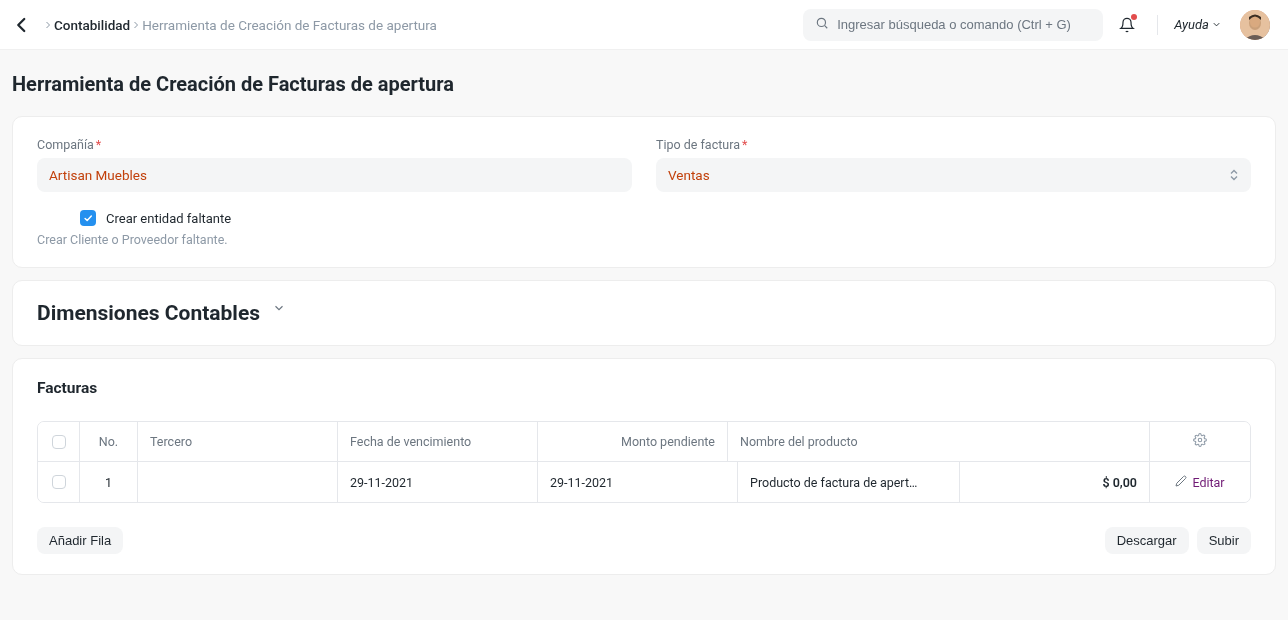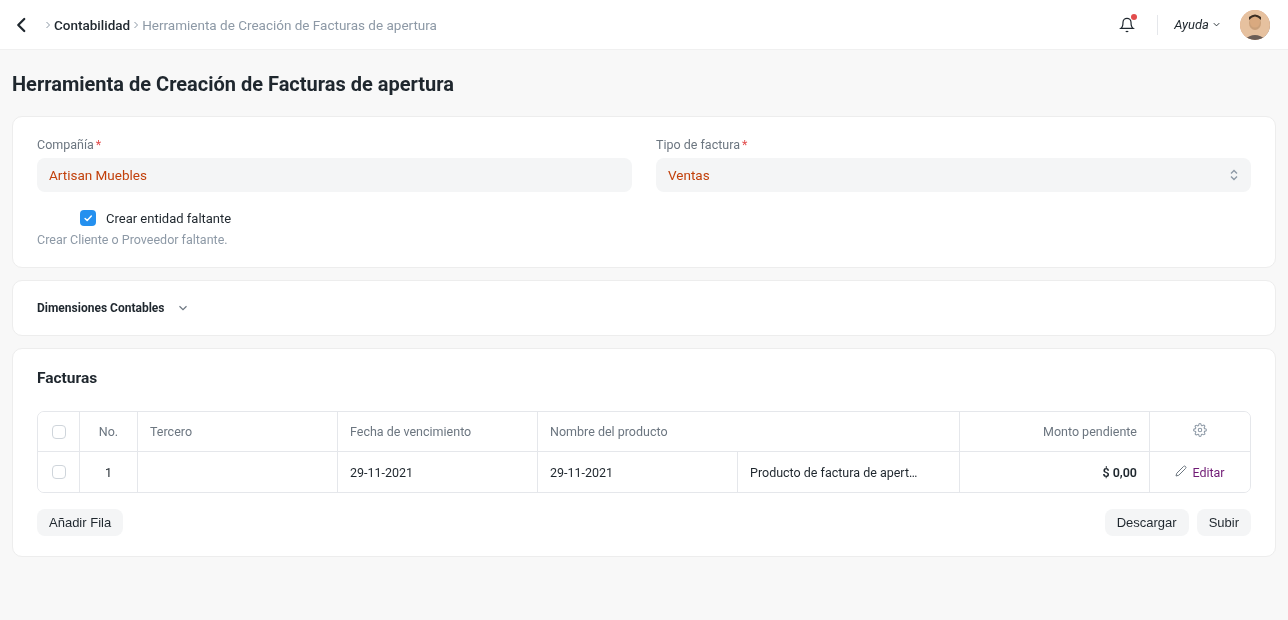--- a/index.html
+++ b/index.html
@@ -36,21 +36,21 @@
     .form-col { flex:1; min-width:0; }
     .form-label { font-size: 12.5px; color:#6c7680; margin-bottom:6px; display:block; }
     .req { color:#e24c4c; margin-left:2px; }
     .form-control { background:#f4f5f6; border:none; border-radius:8px; height: 34px; padding: 0 12px; width:100%; font-size:13.5px; color:#c2410c; display:flex; align-items:center; justify-content:space-between; }
     .form-control.select { position:relative; }
     .select-caret { display:flex; flex-direction:column; gap:0; color:#8d99a6; }
     .checkbox-row { display:flex; align-items:center; gap:10px; margin-top: 18px; font-size:13px;margin-left:43px; }
     .chk { width:16px; height:16px; border-radius:4px; background:#2490ef; display:flex; align-items:center; justify-content:center; color:#fff; flex-shrink:0; }
     .helper { font-size:12.5px; color:#8d99a6; margin-top:6px; }
     
-    .section-title { font-size:12px; font-weight:700; padding: 20px 24px; display:flex; align-items:flex-start; gap:12px; }
+    .section-title { font-size:21px; font-weight:700; padding: 20px 24px; display:flex; align-items:flex-start; gap:12px; }
     .section-title .chev { color:#6c7680; display:flex; }
     
     .invoices-title { font-size:15.5px; font-weight:700; margin-bottom: 24px; }
     
     
     .grid { border:1px solid #e5e7eb; border-radius:7px; overflow:hidden; }
     .grid-row { display:flex; align-items:stretch; font-size:12.5px; min-height:40px; }
     .grid-header { background:#fff; color:#6c7680; border-bottom:1px solid #e5e7eb; }
     .grid-body-row { background:#fff; }
     .cell { padding: 10px 12px; border-right:1px solid #e5e7eb; display:flex; align-items:center; overflow:hidden; white-space:nowrap; text-overflow:ellipsis; }
@@ -61,21 +61,21 @@
     .cell.fecha1-c { width:200px; flex:0 0 200px; }
     .cell.fecha2-c { width:200px; flex:0 0 200px; }
     .cell.prod-c { flex:1; min-width:0; }
     .cell.monto-c { width:190px; flex:0 0 190px; justify-content:flex-end; font-weight:600; }
     .grid-header .cell.monto-c { font-weight:400; }
     .cell.act-c { width:100px; flex:0 0 100px; justify-content:center; gap:6px; color:#6c7680; }
     .empty-chk { width:14px; height:14px; border:1.3px solid #cfd5db; border-radius:4px; background:#fff; }
     .gear { color:#8d99a6; }
     .edit-link { display:flex; align-items:center; gap:5px; color:#701a75; font-size:12.5px; }
     
-    .table-actions { display:flex; margin-top:16px; align-items:center; }
+    .table-actions { display:flex; margin-top:24px; align-items:center; }
     .btn-muted { background:#f4f5f6; border:none; color:#1f272e; border-radius:8px; padding:6px 12px; font-size:13px; cursor:pointer; }
     .table-actions .spacer { flex:1; }
     .btn-muted + .btn-muted { margin-left:8px; }
     
     .ellipsis { overflow:hidden; text-overflow:ellipsis; white-space:nowrap; display:block; width:100%; }
     .prod-c .val { overflow:hidden; text-overflow:ellipsis; }
   </style>
 </head>
 <body>
 
@@ -93,20 +93,29 @@
     </span>
     <span class="crumb">Contabilidad</span>
     <span class="sep">
       <svg width="12" height="12" viewBox="0 0 24 24" fill="none" stroke="#8d99a6" stroke-width="2">
           <polyline points="9 6 15 12 9 18"></polyline>
         </svg>
     </span>
     <span class="crumb muted">Herramienta de Creación de Facturas de apertura</span>
   </div>
   <div class="top-spacer"></div>
+  <div class="searchbox">
+    <span>
+      <svg width="14" height="14" viewBox="0 0 24 24" fill="none" stroke="#6c7680" stroke-width="2">
+          <circle cx="11" cy="11" r="7"></circle>
+          <line x1="21" y1="21" x2="16.65" y2="16.65"></line>
+        </svg>
+    </span>
+    <input type="text" placeholder="Ingresar búsqueda o comando (Ctrl + G)" style="">
+  </div>
   <div class="notif-btn">
     <svg width="16" height="16" viewBox="0 0 24 24" fill="none" stroke="#1f272e" stroke-width="1.8">
         <path d="M6 8a6 6 0 0 1 12 0c0 7 3 9 3 9H3s3-2 3-9"></path>
         <path d="M10.3 21a1.94 1.94 0 0 0 3.4 0"></path>
       </svg>
     <span class="notif-dot"></span>
   </div>
   <div class="vdivider"></div>
   <div class="help-link">
     <span>Ayuda</span>
@@ -184,22 +193,22 @@
     <div class="invoices-title">Facturas</div>
 
     <div class="grid">
       <div class="grid-row grid-header">
         <div class="cell chk-c">
             <span class="empty-chk"></span>
           </div>
         <div class="cell no-c">No.</div>
         <div class="cell tercero-c">Tercero</div>
         <div class="cell fecha2-c">Fecha de vencimiento</div>
+        <div class="cell monto-c">Monto pendiente</div>
         <div class="cell prod-c">Nombre del producto</div>
-        <div class="cell monto-c">Monto pendiente</div>
         <div class="cell act-c">
           <span class="gear">
             <svg width="14" height="14" viewBox="0 0 24 24" fill="none" stroke="#8d99a6" stroke-width="1.8">
                 <circle cx="12" cy="12" r="3"></circle>
                 <path d="M19.4 15a1.65 1.65 0 0 0 .33 1.82l.06.06a2 2 0 1 1-2.83 2.83l-.06-.06a1.65 1.65 0 0 0-1.82-.33 1.65 1.65 0 0 0-1 1.51V21a2 2 0 1 1-4 0v-.09a1.65 1.65 0 0 0-1-1.51 1.65 1.65 0 0 0-1.82.33l-.06.06a2 2 0 1 1-2.83-2.83l.06-.06a1.65 1.65 0 0 0 .33-1.82 1.65 1.65 0 0 0-1.51-1H3a2 2 0 1 1 0-4h.09a1.65 1.65 0 0 0 1.51-1 1.65 1.65 0 0 0-.33-1.82l-.06-.06a2 2 0 1 1 2.83-2.83l.06.06a1.65 1.65 0 0 0 1.82.33h0a1.65 1.65 0 0 0 1-1.51V3a2 2 0 1 1 4 0v.09a1.65 1.65 0 0 0 1 1.51h0a1.65 1.65 0 0 0 1.82-.33l.06-.06a2 2 0 1 1 2.83 2.83l-.06.06a1.65 1.65 0 0 0-.33 1.82v0a1.65 1.65 0 0 0 1.51 1H21a2 2 0 1 1 0 4h-.09a1.65 1.65 0 0 0-1.51 1z"></path>
               </svg>
           </span>
         </div>
       </div>
       <div class="grid-row grid-body-row">

